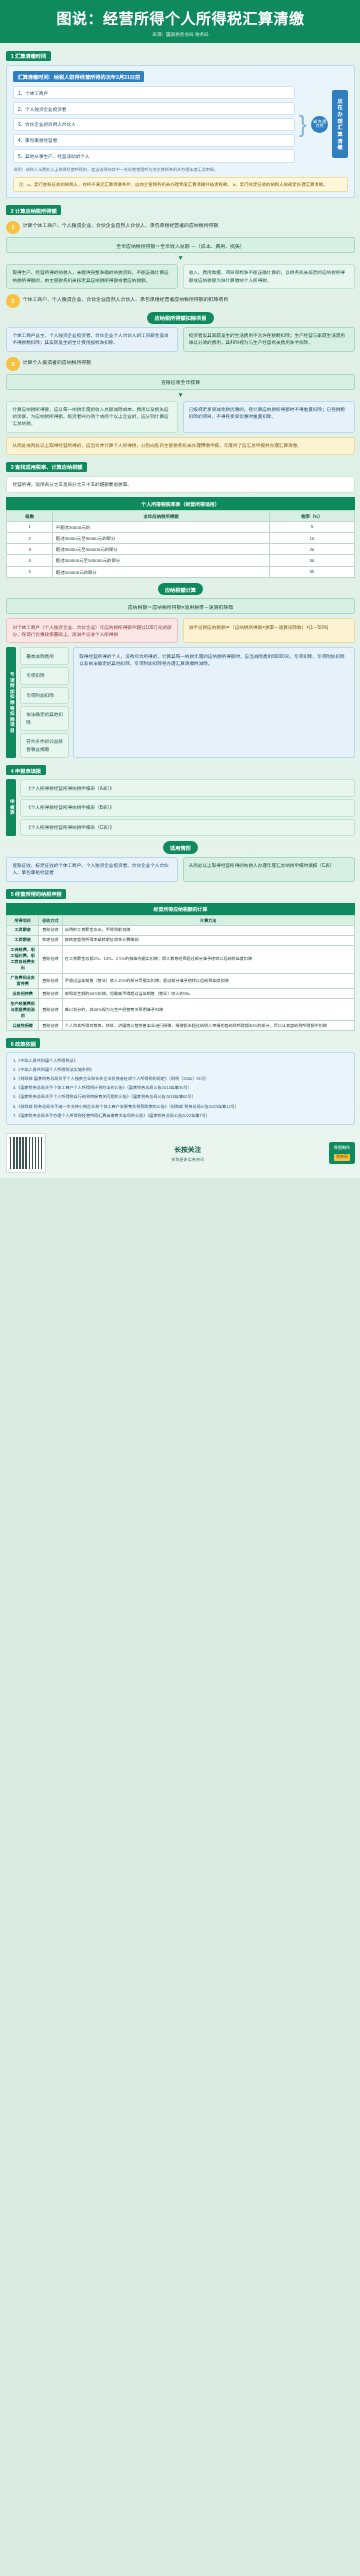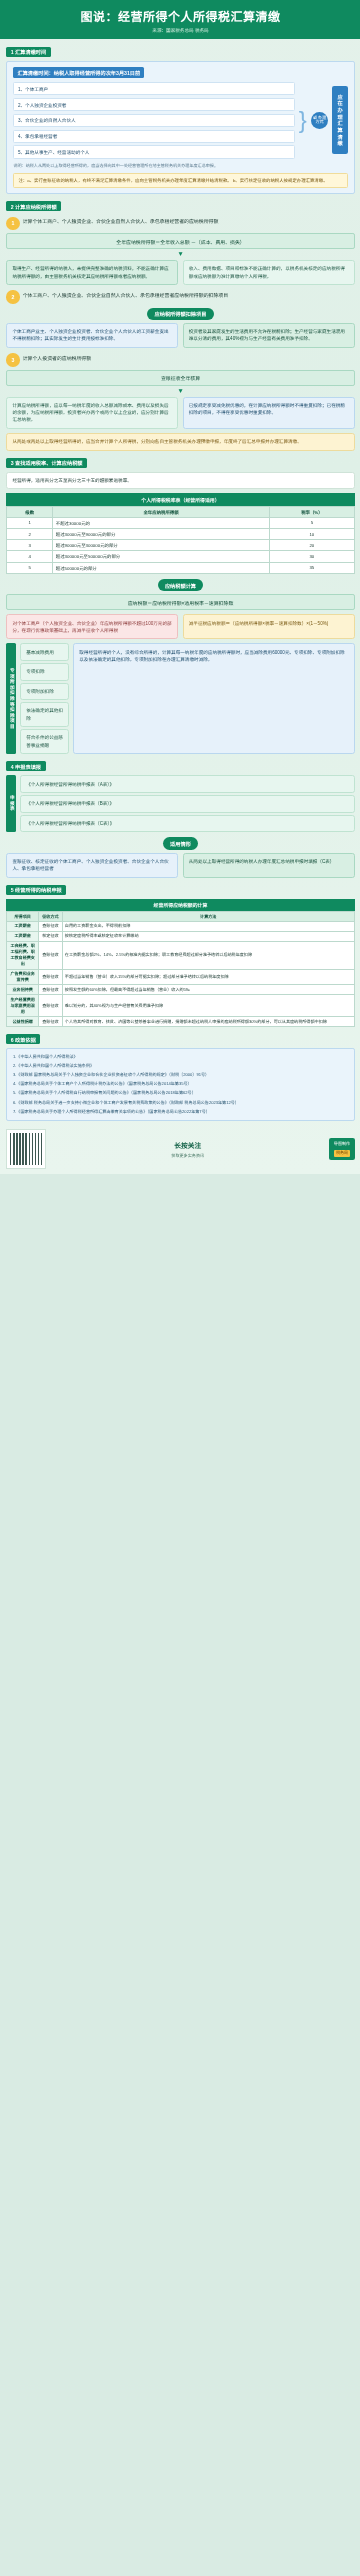--- a/index.html
+++ b/index.html
@@ -8,21 +8,21 @@
   body {
     width:361px;
     font-family:"Liberation Sans","DejaVu Sans",sans-serif;
     background:#d9ebe3;
     color:#1d3b33;
   }
   .page { width:361px; position:relative; background:linear-gradient(180deg,#e4f1ea 0%,#dff0e7 40%,#e9f5ee 100%); padding-bottom:5.2px; }
 
   
   .header { background:#0f8a5f; padding:7.2px 0 6.2px; text-align:center; }
-  .header .title { color:#ffffff; font-size:12px; font-weight:bold; letter-spacing:0.5px; }
+  .header .title { color:#ffffff; font-size:15px; font-weight:bold; letter-spacing:0.5px; }
   .header .subtitle { color:#cdebdc; font-size:4.6px; margin-top:3.1px; }
 
   
   .section { margin:5.2px 6.2px 0; position:relative; }
   .sec-head { display:flex; align-items:center; gap:3.1px; margin:7.2px 0 4.1px; }
   .sec-badge {
     background:#0f8a5f; color:#fff; font-size:5.2px; font-weight:bold;
     padding:1.5px 4.6px; border-radius:1.5px; white-space:nowrap;
   }
 

